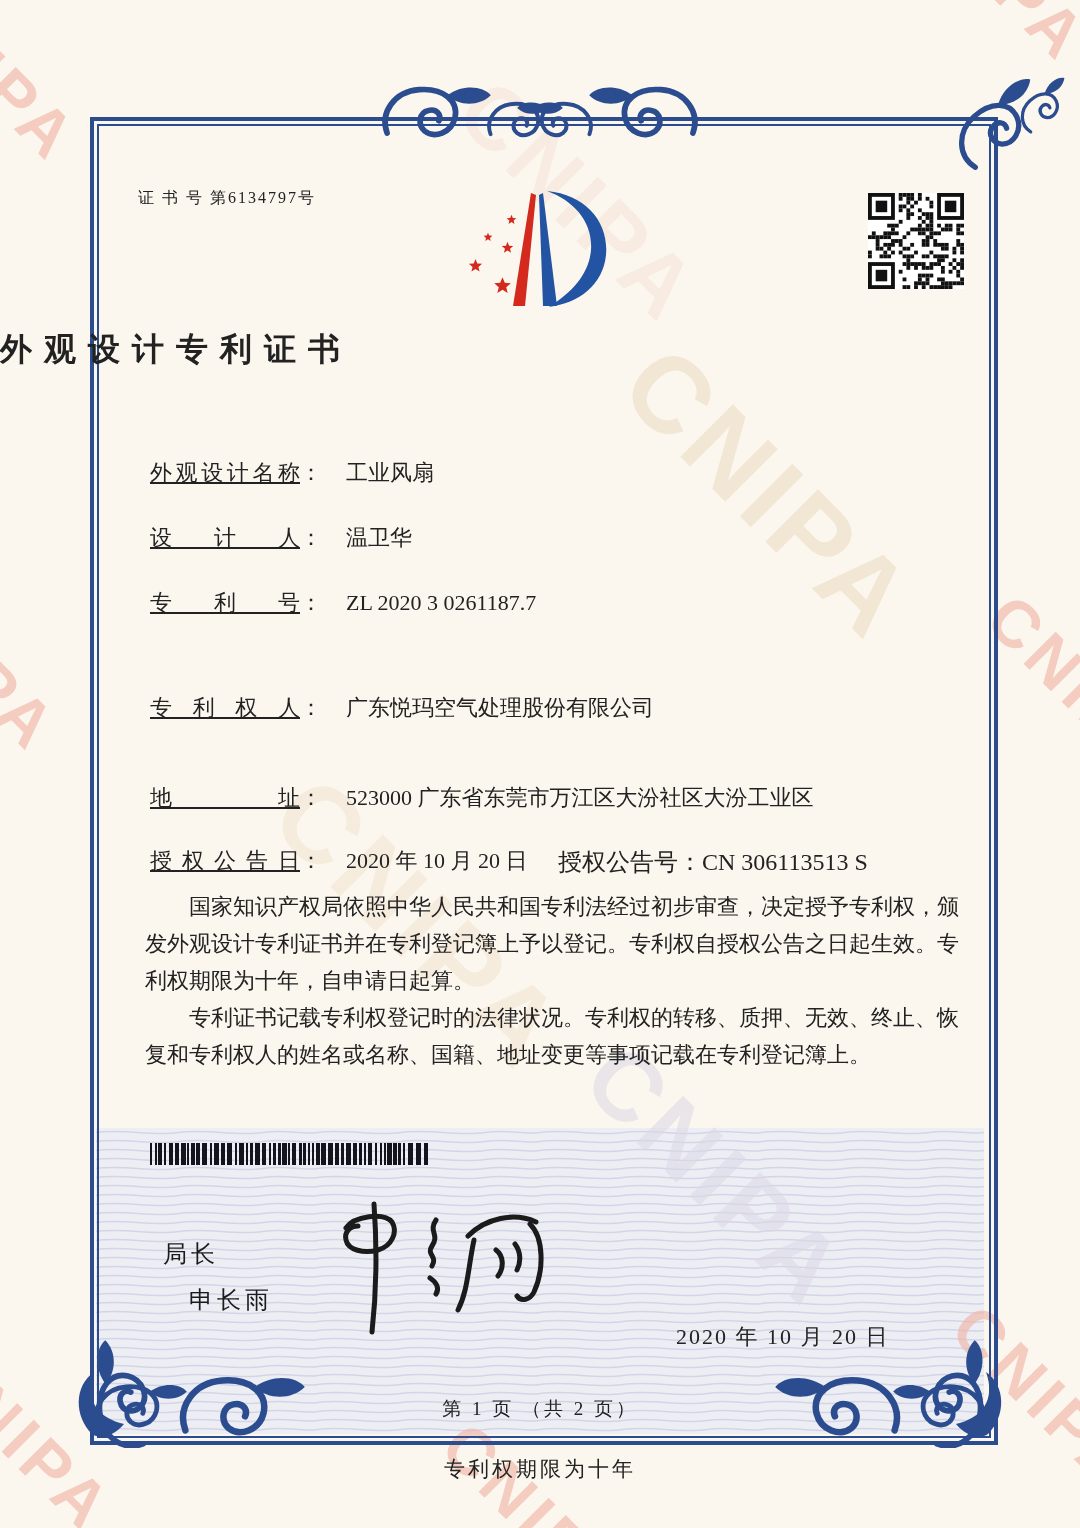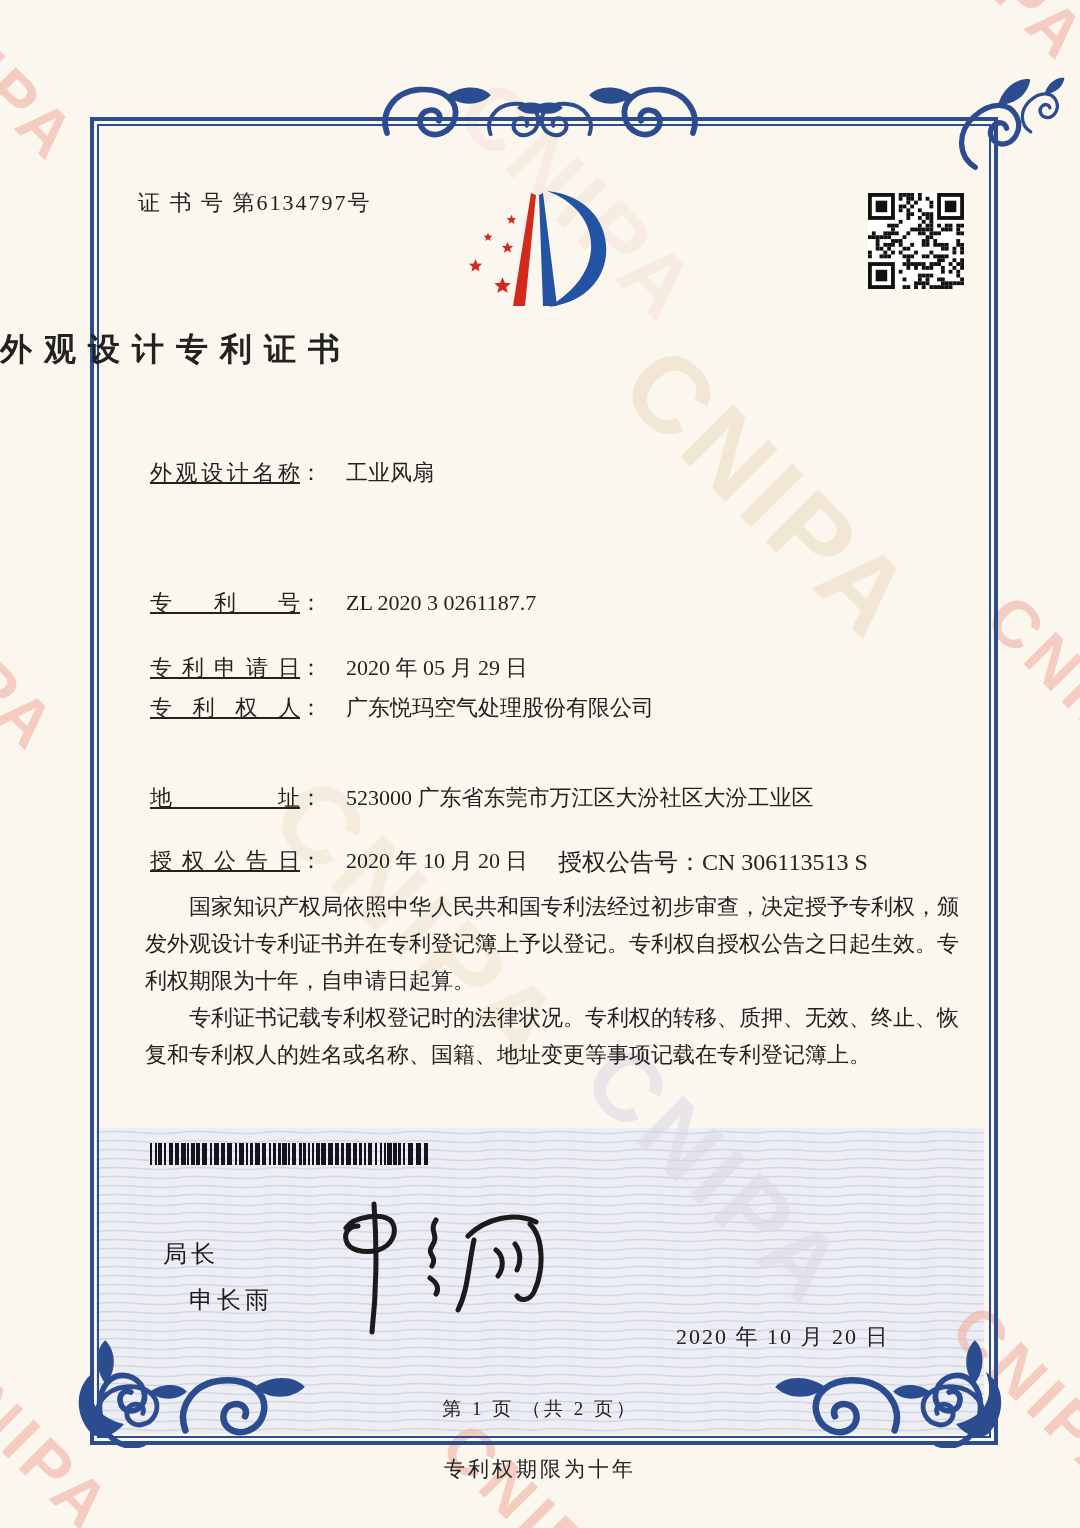--- a/index.html
+++ b/index.html
@@ -14,21 +14,21 @@
   .wm.band-wm{color:#dcd8e6;font-size:96px;opacity:.55;}
   
   .frame{position:absolute;left:90px;top:117px;width:900px;height:1320px;
          border:4px solid #2b4c8e;z-index:2;pointer-events:none;}
   .frame::before{content:"";position:absolute;inset:3px;border:2px solid #2b4c8e;}
   .orn{position:absolute;z-index:3;color:#2b4c8e;pointer-events:none;}
   
   .band{position:absolute;left:96px;top:1128px;width:888px;height:306px;z-index:0;}
   
   .abs{position:absolute;z-index:4;}
-  .certno{left:138px;top:188px;font-size:22px;letter-spacing:2px;}
+  .certno{left:138px;top:188px;font-size:16px;letter-spacing:2px;}
   .logo{left:455px;top:183px;}
   .qr{left:868px;top:193px;width:96px;height:96px;background:#fff;}
   .title{left:0;top:328px;width:1080px;text-align:left;font-size:32px;font-weight:bold;
          letter-spacing:12px;}
   .frow{left:150px;font-size:22px;white-space:nowrap;}
   .frow .lbl{display:inline-block;width:150px;text-align:justify;text-align-last:justify;text-decoration:underline;}
   .frow .col{display:inline-block;}
   .frow .val{display:inline-block;margin-left:24px;}
   .grant2{left:558px;font-size:24px;white-space:nowrap;}
   .grant2 .lbl{display:inline-block;}
@@ -336,25 +336,25 @@
     <polygon points="76,10 81,12 70,123 58,123" fill="#d42a1e"></polygon>
     <polygon points="88,10 84,12 88,123 102,123" fill="#2353a3"></polygon>
     <path d="M92,8 C132,12 154,40 151,72 C148,102 124,120 94,124 C119,108 134,90 136,67 C138,40 120,18 92,8 Z" fill="#2353a3"></path>
   </svg>
 
   <div class="abs title">外观设计专利证书</div>
 
   <div class="abs frow" style="top:458px">
     <span class="lbl">外观设计名称</span><span class="col">：</span><span class="val">工业风扇</span>
   </div>
+  <div class="abs frow" style="top:523px">
+    <span class="lbl">设计人</span><span class="col">：</span><span class="val">温卫华</span>
+  </div>
   <div class="abs frow" style="top:588px">
     <span class="lbl">专利号</span><span class="col">：</span><span class="val">ZL 2020 3 0261187.7</span>
-  </div>
-  <div class="abs frow" style="top:653px">
-    <span class="lbl">专利申请日</span><span class="col">：</span><span class="val">2020 年 05 月 29 日</span>
   </div>
   <div class="abs frow" style="top:693px">
     <span class="lbl">专利权人</span><span class="col">：</span><span class="val">广东悦玛空气处理股份有限公司</span>
   </div>
   <div class="abs frow" style="top:783px">
     <span class="lbl">地址</span><span class="col">：</span><span class="val">523000 广东省东莞市万江区大汾社区大汾工业区</span>
   </div>
 
   <div class="abs frow" style="top:846px">
     <span class="lbl">授权公告日</span><span class="col">：</span><span class="val">2020 年 10 月 20 日</span>

